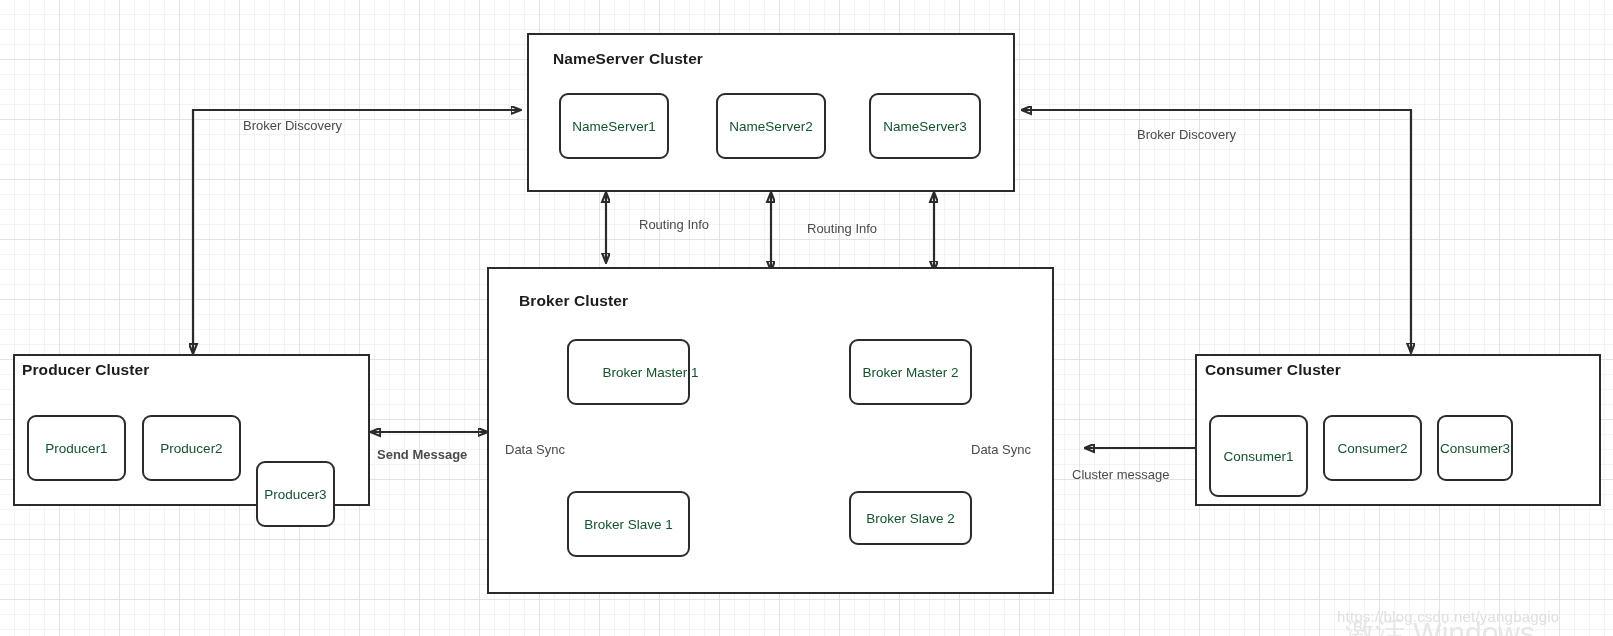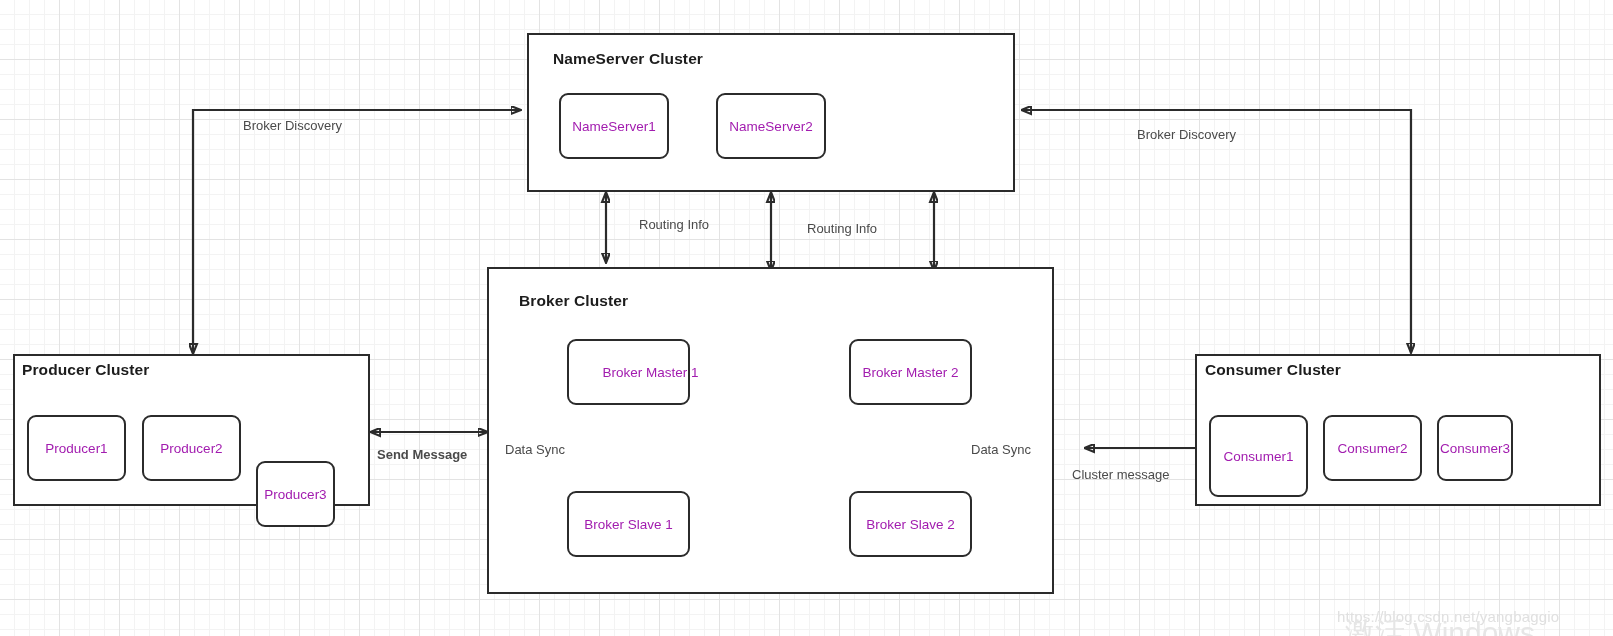--- a/index.html
+++ b/index.html
@@ -44,21 +44,21 @@
   .node {
     position: absolute;
     box-sizing: border-box;
     border: 2px solid #2b2b2b;
     border-radius: 9px;
     background: #ffffff;
     display: flex;
     align-items: center;
     justify-content: center;
     font-size: 13.5px;
-    color: #a21caf;
+    color: #14532d;
     white-space: nowrap;
   }
 
   
   #wires {
     position: absolute;
     left: 0;
     top: 0;
     width: 1613px;
     height: 636px;
@@ -125,28 +125,29 @@
 
     <path d="M 1000,524 L 1000,372 L 977,372" marker-end="url(#ah-end)"></path>
     <path d="M 1000,372 L 1000,524 L 977,524" marker-end="url(#ah-end)"></path>
   </svg>
 
   <div class="cluster" style="left:527px; top:33px; width:488px; height:159px;"></div>
   <div class="cluster-title" style="left:553px; top:50px;">NameServer Cluster</div>
 
   <div class="node" style="left:559px; top:93px; width:110px; height:66px;">NameServer1</div>
   <div class="node" style="left:716px; top:93px; width:110px; height:66px;">NameServer2</div>
+  <div class="node" style="left:869px; top:93px; width:112px; height:66px;">NameServer3</div>
 
   <div class="cluster" style="left:487px; top:267px; width:567px; height:327px;"></div>
   <div class="cluster-title" style="left:519px; top:292px;">Broker Cluster</div>
 
   <div class="node" style="left:567px; top:339px; width:123px; height:66px;padding-left:44px;">Broker Master 1</div>
   <div class="node" style="left:849px; top:339px; width:123px; height:66px;">Broker Master 2</div>
   <div class="node" style="left:567px; top:491px; width:123px; height:66px;">Broker Slave 1</div>
-  <div class="node" style="left:849px; top:491px; width:123px; height:66px;text-align:right;">Broker Slave 2</div>
+  <div class="node" style="left:849px; top:491px; width:123px; height:54px;text-align:right;">Broker Slave 2</div>
 
   <div class="cluster" style="left:13px; top:354px; width:357px; height:152px;"></div>
   <div class="cluster-title" style="left:22px; top:361px;">Producer Cluster</div>
 
   <div class="node" style="left:27px; top:415px; width:99px; height:66px;">Producer1</div>
   <div class="node" style="left:142px; top:415px; width:99px; height:66px;">Producer2</div>
   <div class="node" style="left:256px; top:433px; width:79px; height:66px;margin-top:28px;">Producer3</div>
 
   <div class="cluster" style="left:1195px; top:354px; width:406px; height:152px;"></div>
   <div class="cluster-title" style="left:1205px; top:361px;">Consumer Cluster</div>

